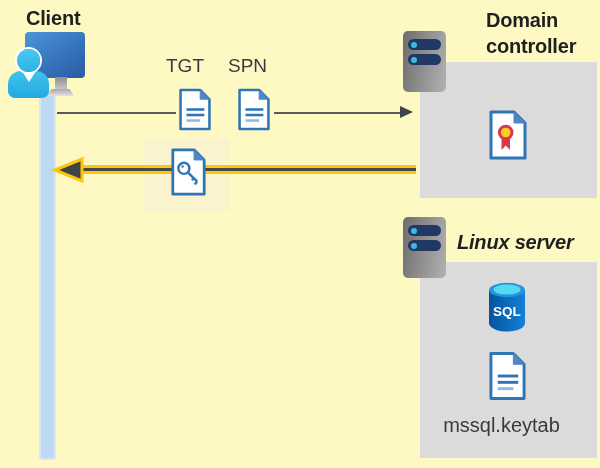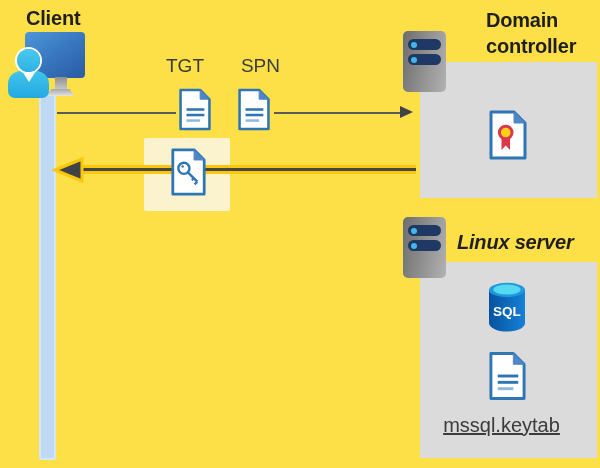--- a/index.html
+++ b/index.html
@@ -6,32 +6,32 @@
     --text-dark:#1f1f1f; --text-gray:#3b3b3b;
     --accent-yellow:#fcc60a; --arrow-dark:#3f4247; --line-gray:#5a5a5a;
     --doc-border-blue:#2e75b6; --doc-fold-blue:#4e86c6; --doc-line-light:#8fb8e0;
     --highlight-yellow:#fbf3cd; --lifeline-blue:#bdd9f4; --lifeline-edge:#d6e5f8;
     --box-gray:#dbdbdb; --server-navy:#1f3864; --dot-cyan:#41b9e8;
     --cert-red:#d93848; --cert-yellow:#ffce1f;
   }
   *{margin:0;padding:0;box-sizing:border-box;}
   html,body{background:#fff;}
   body{font-family:"Liberation Sans", sans-serif;}
-  .canvas{position:relative;width:600px;height:468px;background:#fde047;overflow:hidden;}
+  .canvas{position:relative;width:600px;height:468px;background:#fef9c3;overflow:hidden;}
   .abs{position:absolute;}
 
   
   .h-label{font-weight:700;font-size:20px;line-height:26px;color:var(--text-dark);letter-spacing:-0.2px;}
   .s-label{font-weight:400;font-size:19px;color:var(--text-gray);}
   .client-label{left:26px;top:5px;}
   .dc-label{left:457px;top:7px;width:140px;margin-left:29px;}
   .linux-label{left:457px;top:229px;width:140px;font-style:italic;}
   .tgt-label{left:159px;top:55px;width:52px;text-align:center;}
-  .spn-label{left:228px;top:55px;width:52px;text-align:right;}
-  .keytab-label{left:420px;top:414px;width:163px;text-align:center;font-size:20px;text-decoration:underline;}
+  .spn-label{left:228px;top:55px;width:52px;text-align:left;}
+  .keytab-label{left:420px;top:414px;width:163px;text-align:center;font-size:20px;}
 
   
   .lifeline{left:39px;top:92px;width:17px;height:368px;background:var(--lifeline-blue);
     border:2px solid var(--lifeline-edge);border-radius:3px;}
   .monitor-screen{left:25px;top:32px;width:60px;height:46px;border-radius:4px;
     background:linear-gradient(145deg,#4e96d8 0%,#3674bd 55%,#2a5ba1 100%);}
   .monitor-neck{left:55px;top:77px;width:12px;height:13px;
     background:linear-gradient(180deg,#8f8f8f,#c9c9c9);}
   .monitor-base{left:47px;top:89px;width:27px;height:7px;
     clip-path:polygon(16% 0,84% 0,100% 100%,0 100%);

